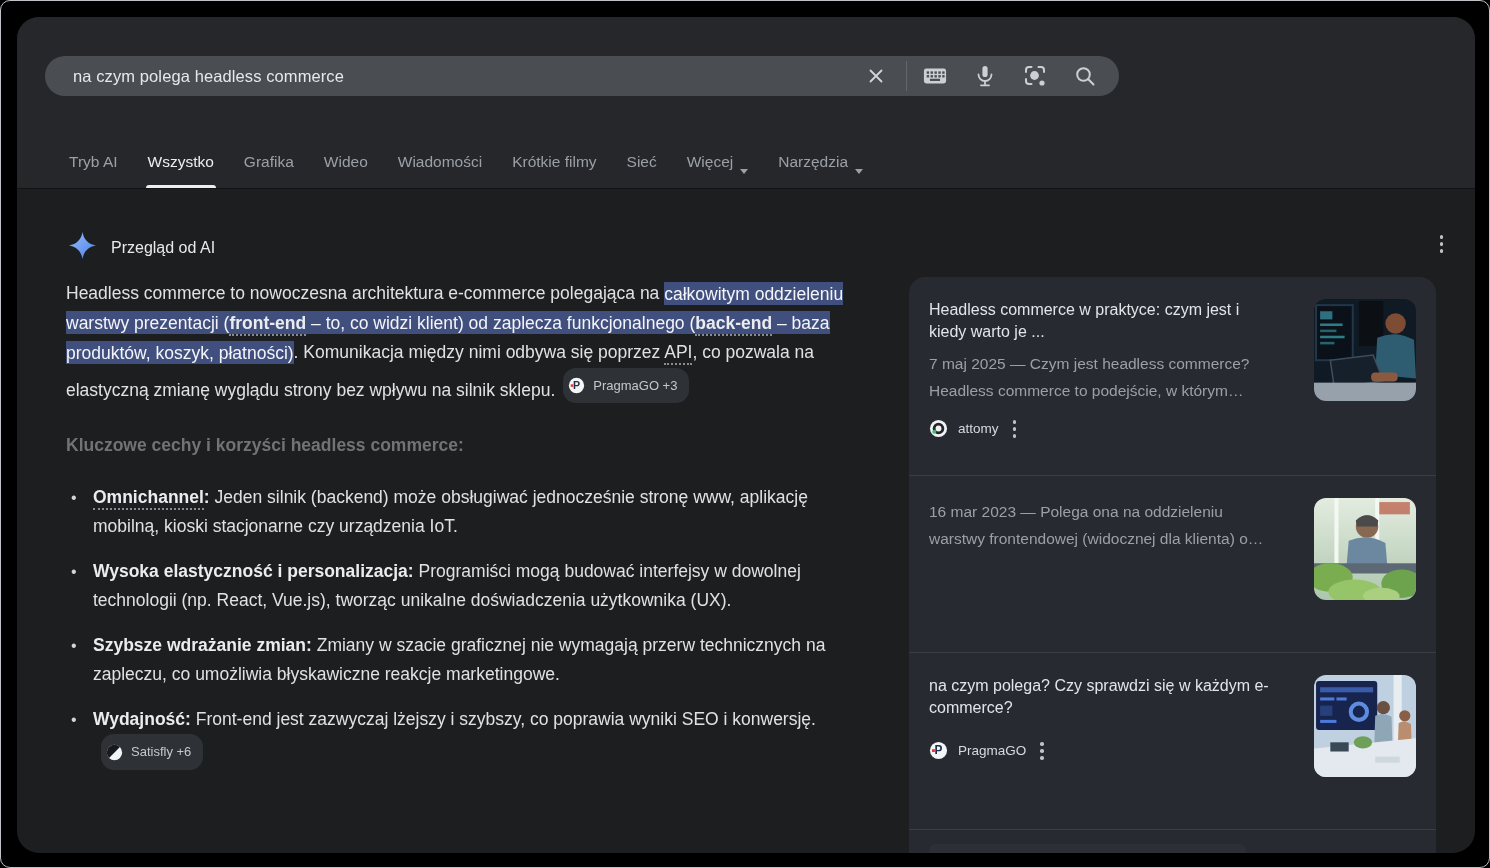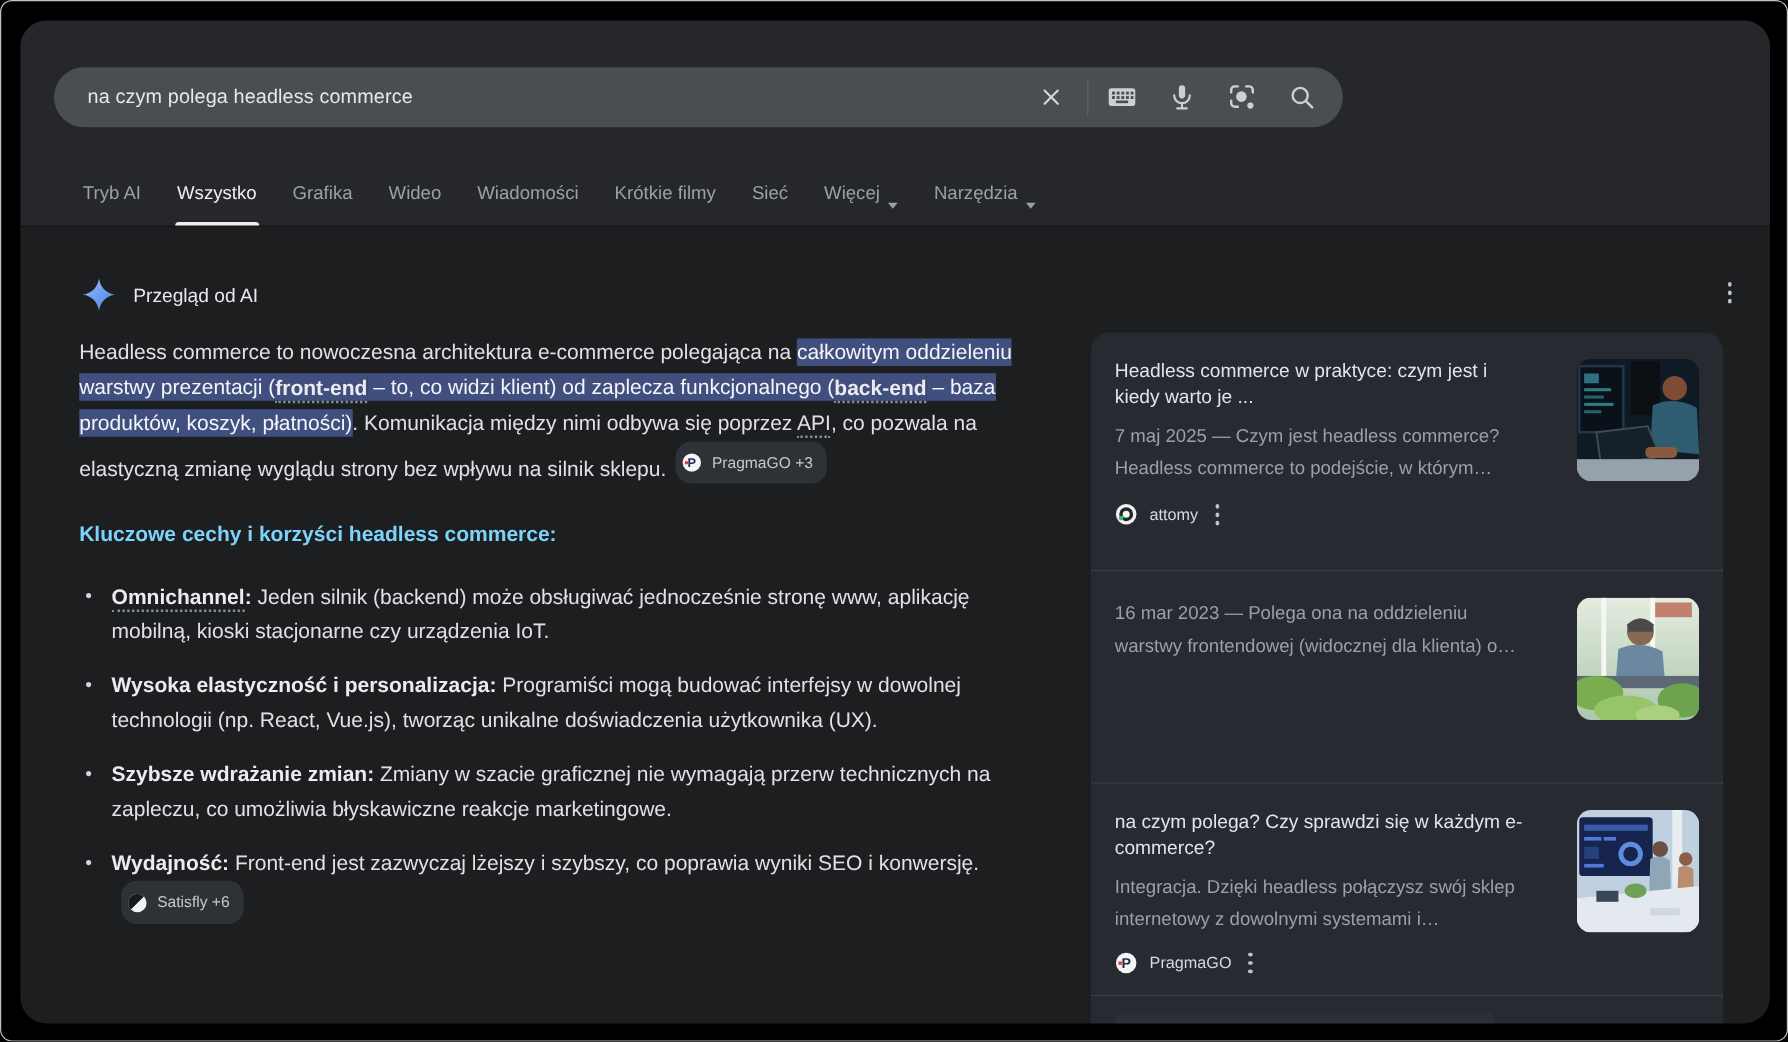--- a/index.html
+++ b/index.html
@@ -5,21 +5,21 @@
   * { margin:0; padding:0; box-sizing:border-box; }
   html,body { width:1490px; height:868px; background:#000; font-family:"Liberation Sans","DejaVu Sans",sans-serif; }
   .screen { position:relative; width:1490px; height:868px; background:#000;
             border:1px solid #bfc2c6; border-radius:10px; overflow:hidden; }
   .window { position:absolute; left:16px; top:16px; width:1458px; height:836px;
             background:#1d1e20; border-radius:22px; overflow:hidden; }
 
   
   .header { position:absolute; left:0; top:0; width:100%; height:172px;
             background:#26272a; border-bottom:1px solid #121314; }
-  .search-bar { position:absolute; left:28px; top:39px; width:1074px; height:50px;
+  .search-bar { position:absolute; left:28px; top:39px; width:1074px; height:40px;
                 background:#4a4e53; border-radius:27px; display:flex; align-items:center;
                 padding:0 22px 0 28px; }
   .search-query { flex:1; font-size:16.5px; color:#e6e8ea; letter-spacing:0.1px; }
   .sb-icons { display:flex; align-items:center; }
   .sb-icon { display:flex; align-items:center; justify-content:center; width:24px; height:24px; cursor:pointer; }
   .sb-sep { width:1px; height:30px; background:#63676c; margin:0 16px 0 18px; }
   .sb-gap { margin-left:26px; }
 
   
   .tabs { position:absolute; left:52px; bottom:0; display:flex; gap:30px; height:40px; }
@@ -37,21 +37,21 @@
   .kebab { display:inline-flex; flex-direction:column; gap:3.5px; align-items:center; cursor:pointer; padding:4px; }
   .kebab i { width:3.5px; height:3.5px; border-radius:50%; background:#bfc3c8; display:block; }
   .kebab-top { position:absolute; right:28px; top:214px; }
 
   
   .ai-body { position:absolute; left:49px; top:262px; width:806px; color:#dfe1e5;
              font-size:17.5px; line-height:29.5px; }
   .hl { background:#414f7e; color:#f3f5f9; box-decoration-break:clone; -webkit-box-decoration-break:clone; padding:1.5px 0; }
   .dotted { border-bottom:2px dotted #868c95; padding-bottom:1px; }
   b, .lead { font-weight:700; color:#eaecef; }
-  .ai-body h3 { font-size:17.5px; margin:26px 0 22px 0; color:#7dd3fc; }
+  .ai-body h3 { font-size:17.5px; margin:26px 0 22px 0; color:#737373; }
   .ai-body ul { list-style:none; margin-top:11px; }
   .ai-body li { position:relative; padding-left:27px; margin-bottom:15px; }
   .ai-body li::before { content:"•"; position:absolute; left:5px; top:0; color:#d2d5da; font-size:16px; }
 
   .src-badge { display:inline-flex; align-items:center; gap:8px; background:#2e3237; border-radius:13px;
                padding:3px 12px 3px 5px; font-size:13px; color:#c4c8cd; margin-left:8px;
                vertical-align:2px; cursor:pointer; white-space:nowrap; }
 
   
   .panel { position:absolute; left:892px; top:260px; width:527px; height:576px;
@@ -274,21 +274,20 @@
               <ellipse cx="40" cy="92" rx="26" ry="12" fill="#96c468"></ellipse>
               <ellipse cx="86" cy="84" rx="20" ry="14" fill="#6da34c"></ellipse>
               <ellipse cx="66" cy="96" rx="18" ry="8" fill="#aacf7e"></ellipse>
             </svg>
         </div>
       </div>
 
       <div class="card b-top card-heights-3">
         <div class="card-text">
           <div class="card-title">na czym polega? Czy sprawdzi się w każdym e-commerce?</div>
-          <div class="card-snippet">Integracja. Dzięki headless połączysz swój sklep internetowy z dowolnymi systemami i…</div>
           <div class="card-source">
             <svg width="19" height="19" viewBox="0 0 20 20">
                 <circle cx="10" cy="10" r="9" fill="#f4f5f6"></circle>
                 <text x="10" y="14.2" font-size="12.5" font-weight="bold" fill="#202f4c" text-anchor="middle" font-family="Liberation Sans, sans-serif">P</text>
                 <rect x="3.2" y="8.6" width="3" height="3" fill="#e03a3a"></rect>
               </svg>
             <span class="sname">PragmaGO</span>
             <span class="kebab">
                 <i></i>
                 <i></i>

